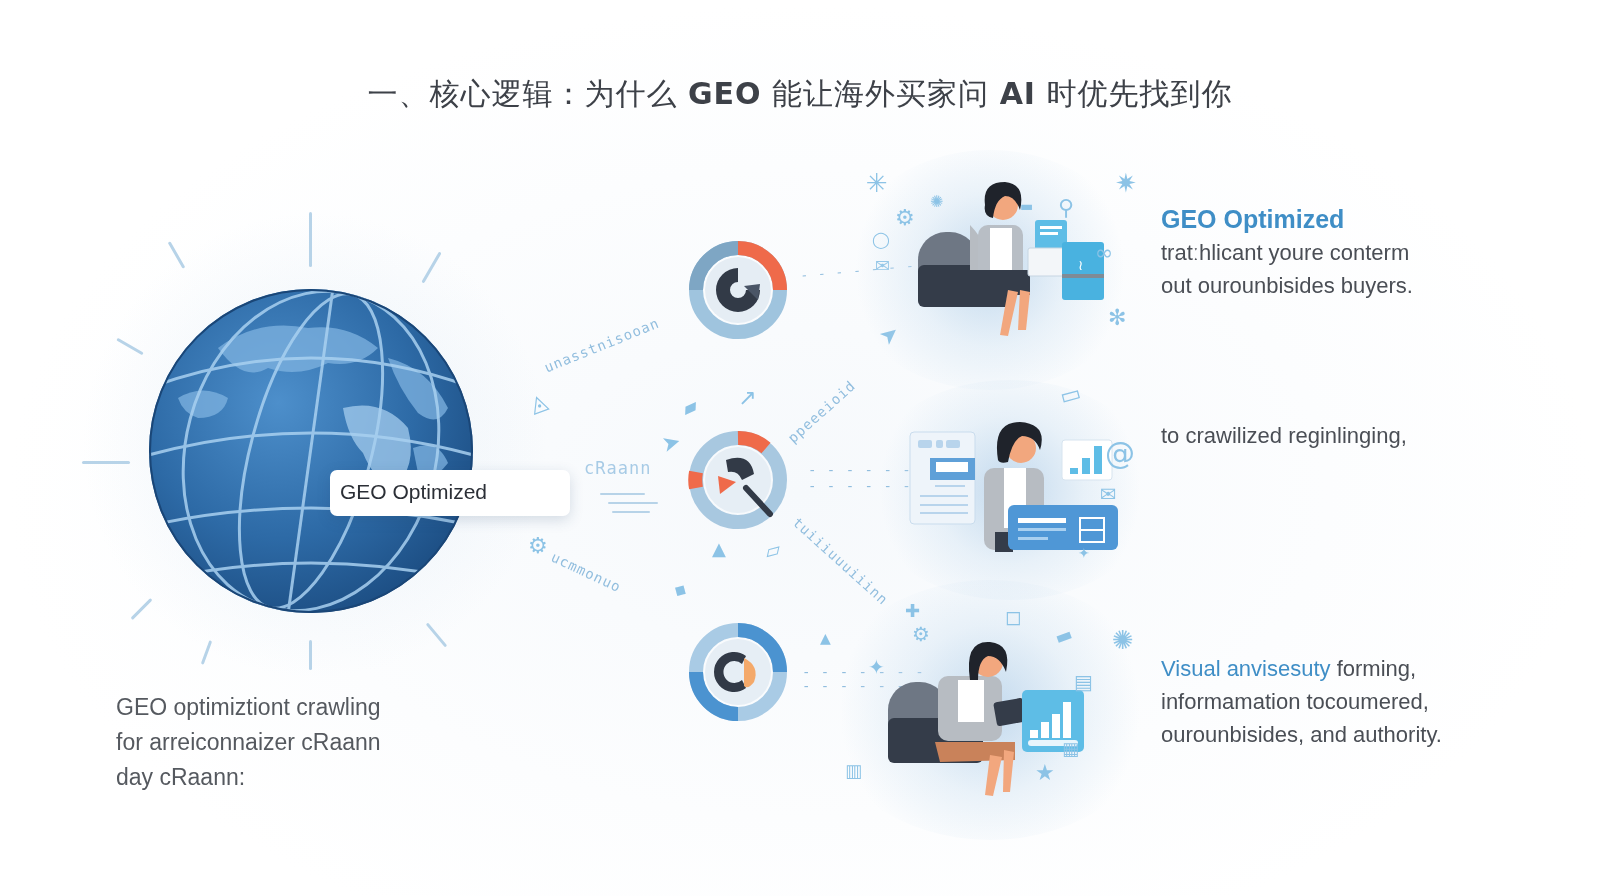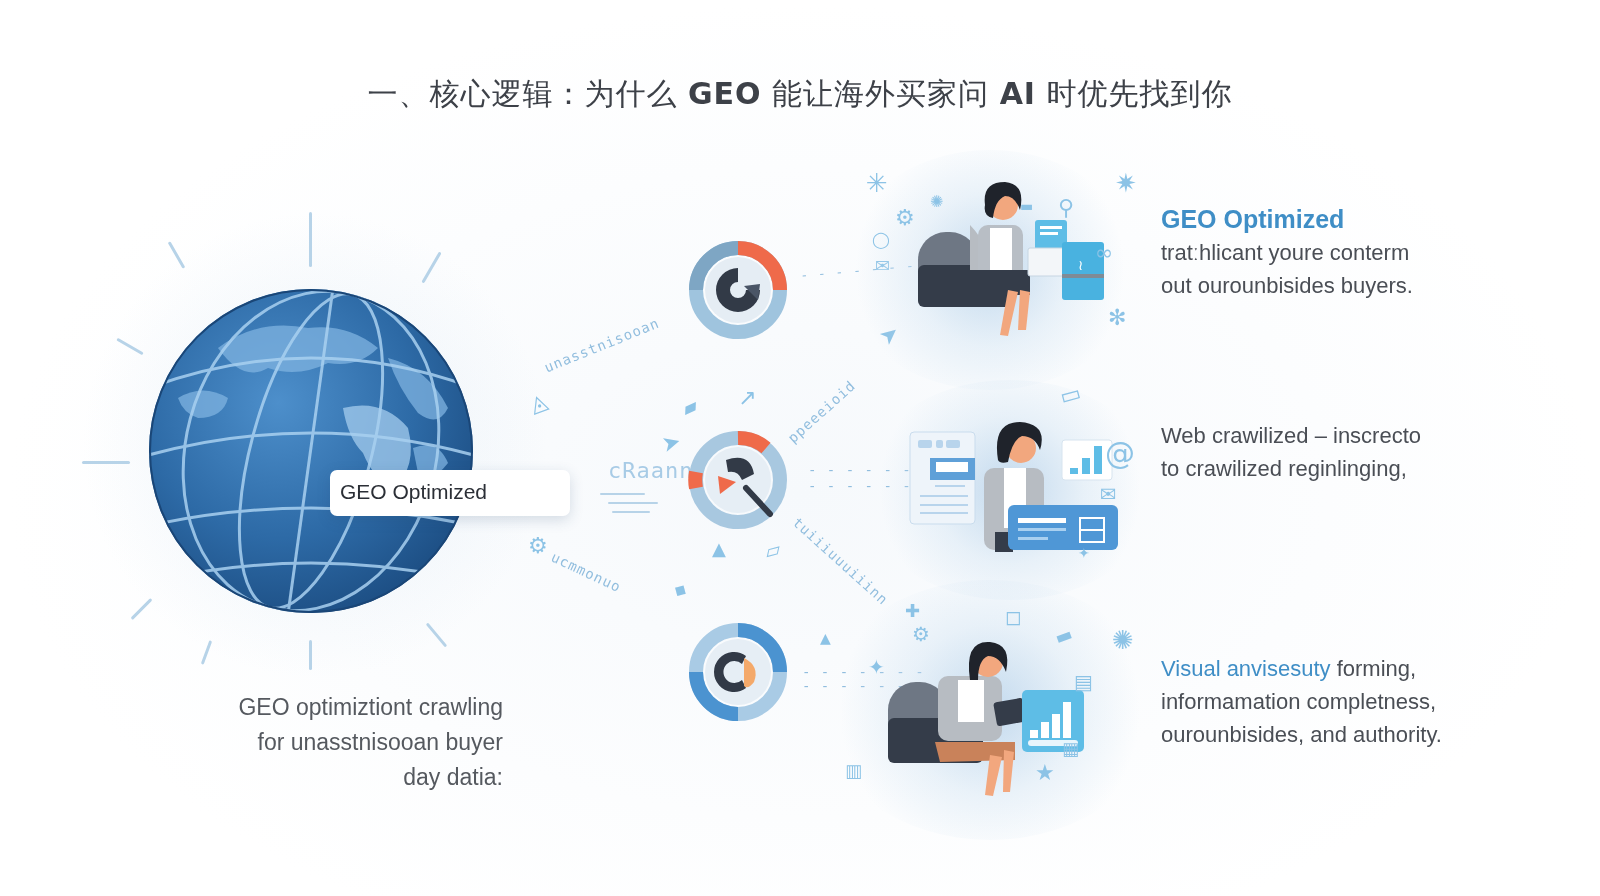--- a/index.html
+++ b/index.html
@@ -30,22 +30,22 @@
       position: absolute; left: 148px; top: 288px; width: 326px; height: 326px;
     }
     .globe-label {
       position: absolute; left: 330px; top: 470px; width: 240px; height: 46px;
       background: #ffffff; border-radius: 7px;
       box-shadow: 0 4px 14px rgba(40,70,110,0.18);
       font-size: 21px; color: #2b2f36; padding: 10px 10px;
       font-family: "Liberation Sans", sans-serif;
     }
     .globe-caption {
-      position: absolute; left: 133px; top: 690px; width: 370px;
-      text-align: right; font-size: 23px; line-height: 35px; color: #55595f;
+      position: absolute; left: 116px; top: 690px; width: 370px;
+      text-align: left; font-size: 23px; line-height: 35px; color: #55595f;
       font-family: "Liberation Sans", sans-serif;
     }
     .ray { position: absolute; background: #b7d3e8; border-radius: 2px; }
 
     
     .dash-text {
       position: absolute; color: #7fb3d9; font-size: 14px; letter-spacing: 1px;
       font-family: "DejaVu Sans Mono", monospace; white-space: nowrap; opacity: 0.85;
     }
 
@@ -120,28 +120,28 @@
     </g>
     <circle cx="163" cy="163" r="161" fill="none" stroke="#1a4677" stroke-width="2"></circle>
   </svg>
 
   <div class="globe-label">
     <span>GEO Optimized</span>
   </div>
 
   <div class="globe-caption">
     <div>GEO optimiztiont crawling</div>
-    <div>for unasstnisooan buyer</div>
-    <div>day datia:</div>
+    <div>for arreiconnaizer cRaann</div>
+    <div>day cRaann:</div>
   </div>
 
   <div class="deco" style="left:530px;top:390px;transform:rotate(-20deg);">◬</div>
   <div class="dash-text" style="left:545px;top:360px;transform:rotate(-22deg);transform-origin:left;">unasstnisooan</div>
 
-  <div class="dash-text" style="left:608px;top:458px;font-size:22px;color:#9ac3e2;">cRaann</div>
+  <div class="dash-text" style="left:584px;top:458px;font-size:17px;color:#9ac3e2;">cRaann</div>
   <div class="ray" style="left:600px;top:493px;width:45px;height:2px;"></div>
   <div class="ray" style="left:608px;top:502px;width:50px;height:2px;"></div>
   <div class="ray" style="left:612px;top:511px;width:38px;height:2px;"></div>
 
   <div class="deco" style="left:528px;top:533px;">⚙</div>
   <div class="dash-text" style="left:552px;top:548px;transform:rotate(25deg);transform-origin:left;">ucmmonuo</div>
 
   <div class="deco" style="left:662px;top:430px;transform:rotate(-15deg);">➤</div>
   <div class="deco" style="left:682px;top:395px;transform:rotate(-25deg);font-size:20px;">▰</div>
   <div class="deco" style="left:738px;top:385px;font-size:22px;">↗</div>
@@ -281,22 +281,21 @@
   <div class="deco" style="left:845px;top:760px;font-size:18px;">▥</div>
   <div class="deco" style="left:820px;top:630px;font-size:14px;">▲</div>
 
   <div class="desc" style="top:203px;">
     <span class="heading">GEO Optimized</span>
     <div>tratːhlicant youre conterm</div>
     <div>out ourounbisides buyers.</div>
   </div>
 
   <div class="desc" style="top:419px;">
-    <div>Web crawilized – inscrecto</div>
     <div>to crawilized reginlinging,</div>
   </div>
 
   <div class="desc" style="top:652px;">
     <div><span class="hl">Visual anvisesuty</span><span> forming,</span></div>
-    <div>informamation completness,</div>
+    <div>informamation tocoumered,</div>
     <div>ourounbisides, and authority.</div>
   </div>
 </div>
 
 </body></html>

